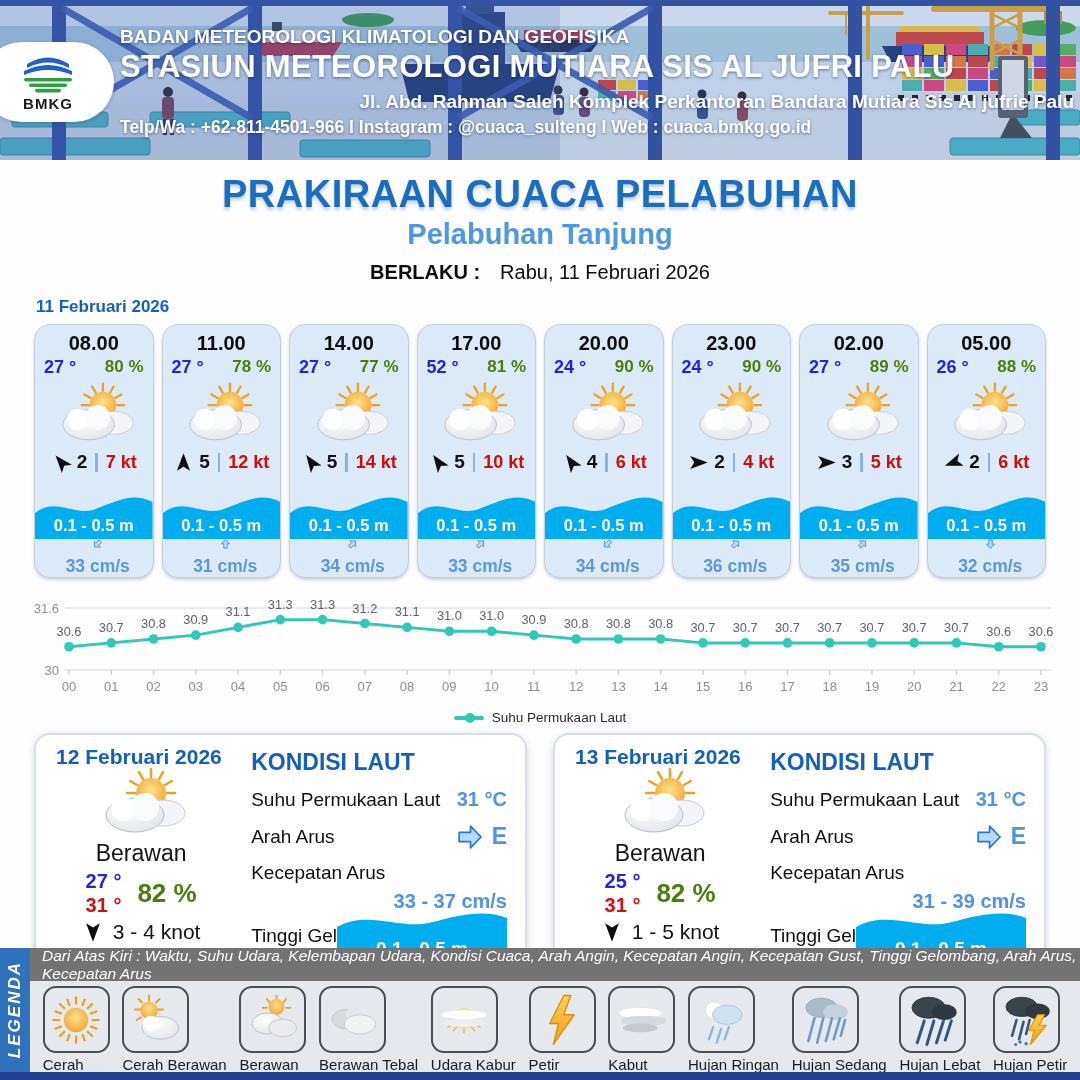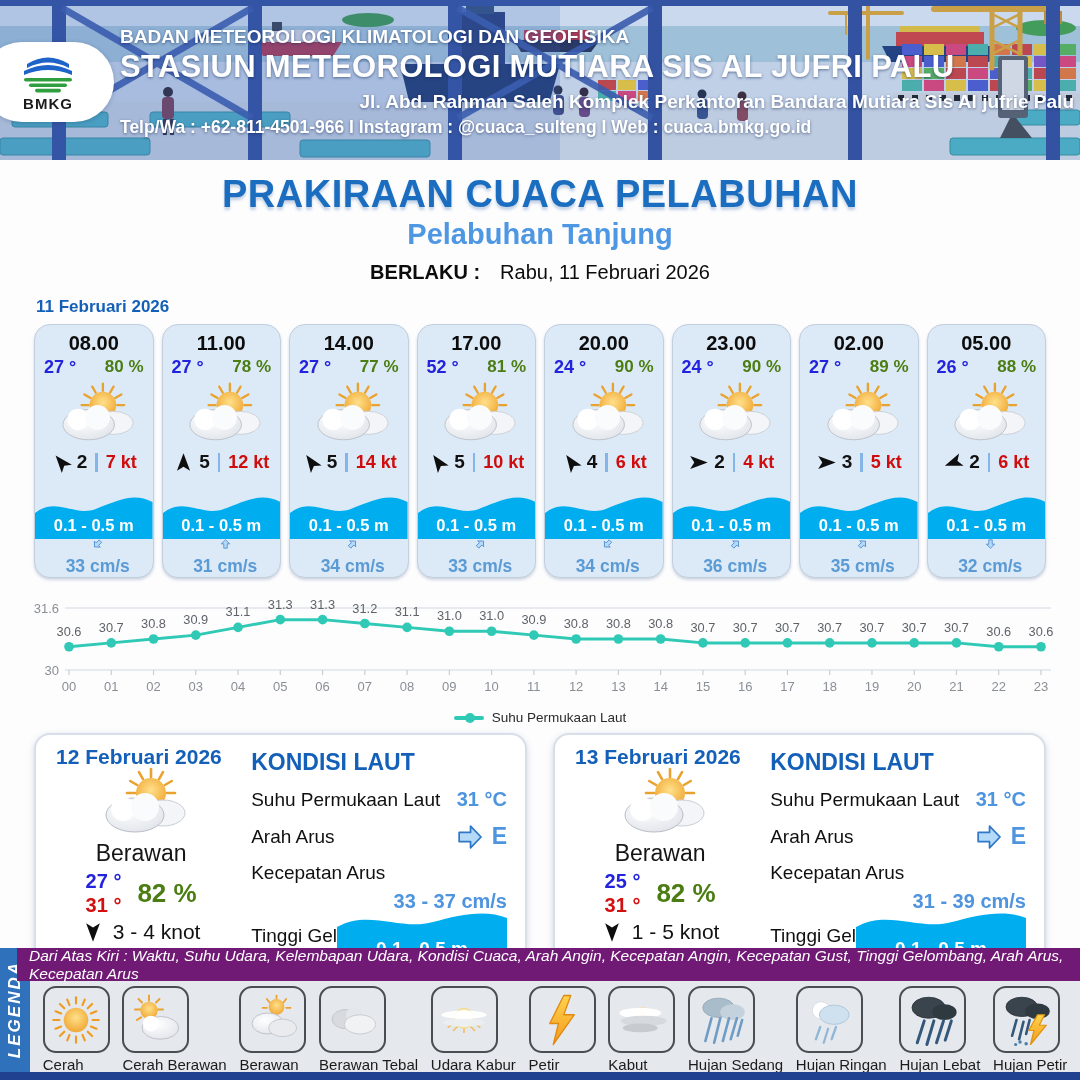--- a/index.html
+++ b/index.html
@@ -87,21 +87,21 @@
   .wave-badge svg{position:absolute;inset:0;width:100%;height:100%;}
   .wave-badge span{position:absolute;bottom:7px;left:0;right:0;text-align:center;color:#fff;
                    font-weight:bold;font-size:19px;}
 
   
   .legend{position:absolute;left:0;right:0;bottom:0;height:132px;background:#e5e8ec;}
   .leg-side{position:absolute;left:0;top:0;bottom:8px;width:30px;background:#2f72bb;
             display:flex;align-items:center;justify-content:center;}
   .leg-side span{writing-mode:vertical-rl;transform:rotate(180deg);color:#fff;font-weight:bold;
                  font-style:italic;font-size:17px;letter-spacing:2px;}
-  .leg-bar{position:absolute;left:17px;right:0;top:0;height:33px;background:#701a75;color:#fff;
+  .leg-bar{position:absolute;left:30px;right:0;top:0;height:33px;background:#737373;color:#fff;
            font-style:italic;font-size:15.5px;display:flex;align-items:center;padding-left:12px;
            box-sizing:border-box;}
   .leg-items{position:absolute;left:30px;right:0;top:33px;bottom:8px;display:flex;
              justify-content:space-evenly;align-items:flex-start;padding-top:5px;}
   .leg-item{display:flex;flex-direction:column;}
   .leg-box{width:63px;height:63px;border:2px solid #4a4d52;border-radius:13px;display:flex;
            align-items:center;justify-content:center;background:transparent;}
   .leg-label{font-size:15px;color:#1b1b1b;margin-top:3px;white-space:nowrap;}
   .leg-bottom{position:absolute;left:0;right:0;bottom:0;height:8px;background:#20418f;}
 </style>
@@ -973,32 +973,32 @@
     <div class="leg-box">
       <svg width="56" height="56" class="leg-icon">
               <use href="#sym-fog-icon"></use>
             </svg>
     </div>
     <div class="leg-label">Kabut</div>
   </div>
         <div class="leg-item">
     <div class="leg-box">
       <svg width="56" height="56" class="leg-icon">
-              <use href="#sym-moderate-rain-icon"></use>
-            </svg>
-    </div>
-    <div class="leg-label">Hujan Sedang</div>
+              <use href="#sym-light-rain-icon"></use>
+            </svg>
+    </div>
+    <div class="leg-label">Hujan Ringan</div>
   </div>
         <div class="leg-item">
     <div class="leg-box">
       <svg width="56" height="56" class="leg-icon">
-              <use href="#sym-light-rain-icon"></use>
-            </svg>
-    </div>
-    <div class="leg-label">Hujan Ringan</div>
+              <use href="#sym-moderate-rain-icon"></use>
+            </svg>
+    </div>
+    <div class="leg-label">Hujan Sedang</div>
   </div>
         <div class="leg-item">
     <div class="leg-box">
       <svg width="56" height="56" class="leg-icon">
               <use href="#sym-heavy-rain-icon"></use>
             </svg>
     </div>
     <div class="leg-label">Hujan Lebat</div>
   </div>
         <div class="leg-item">

